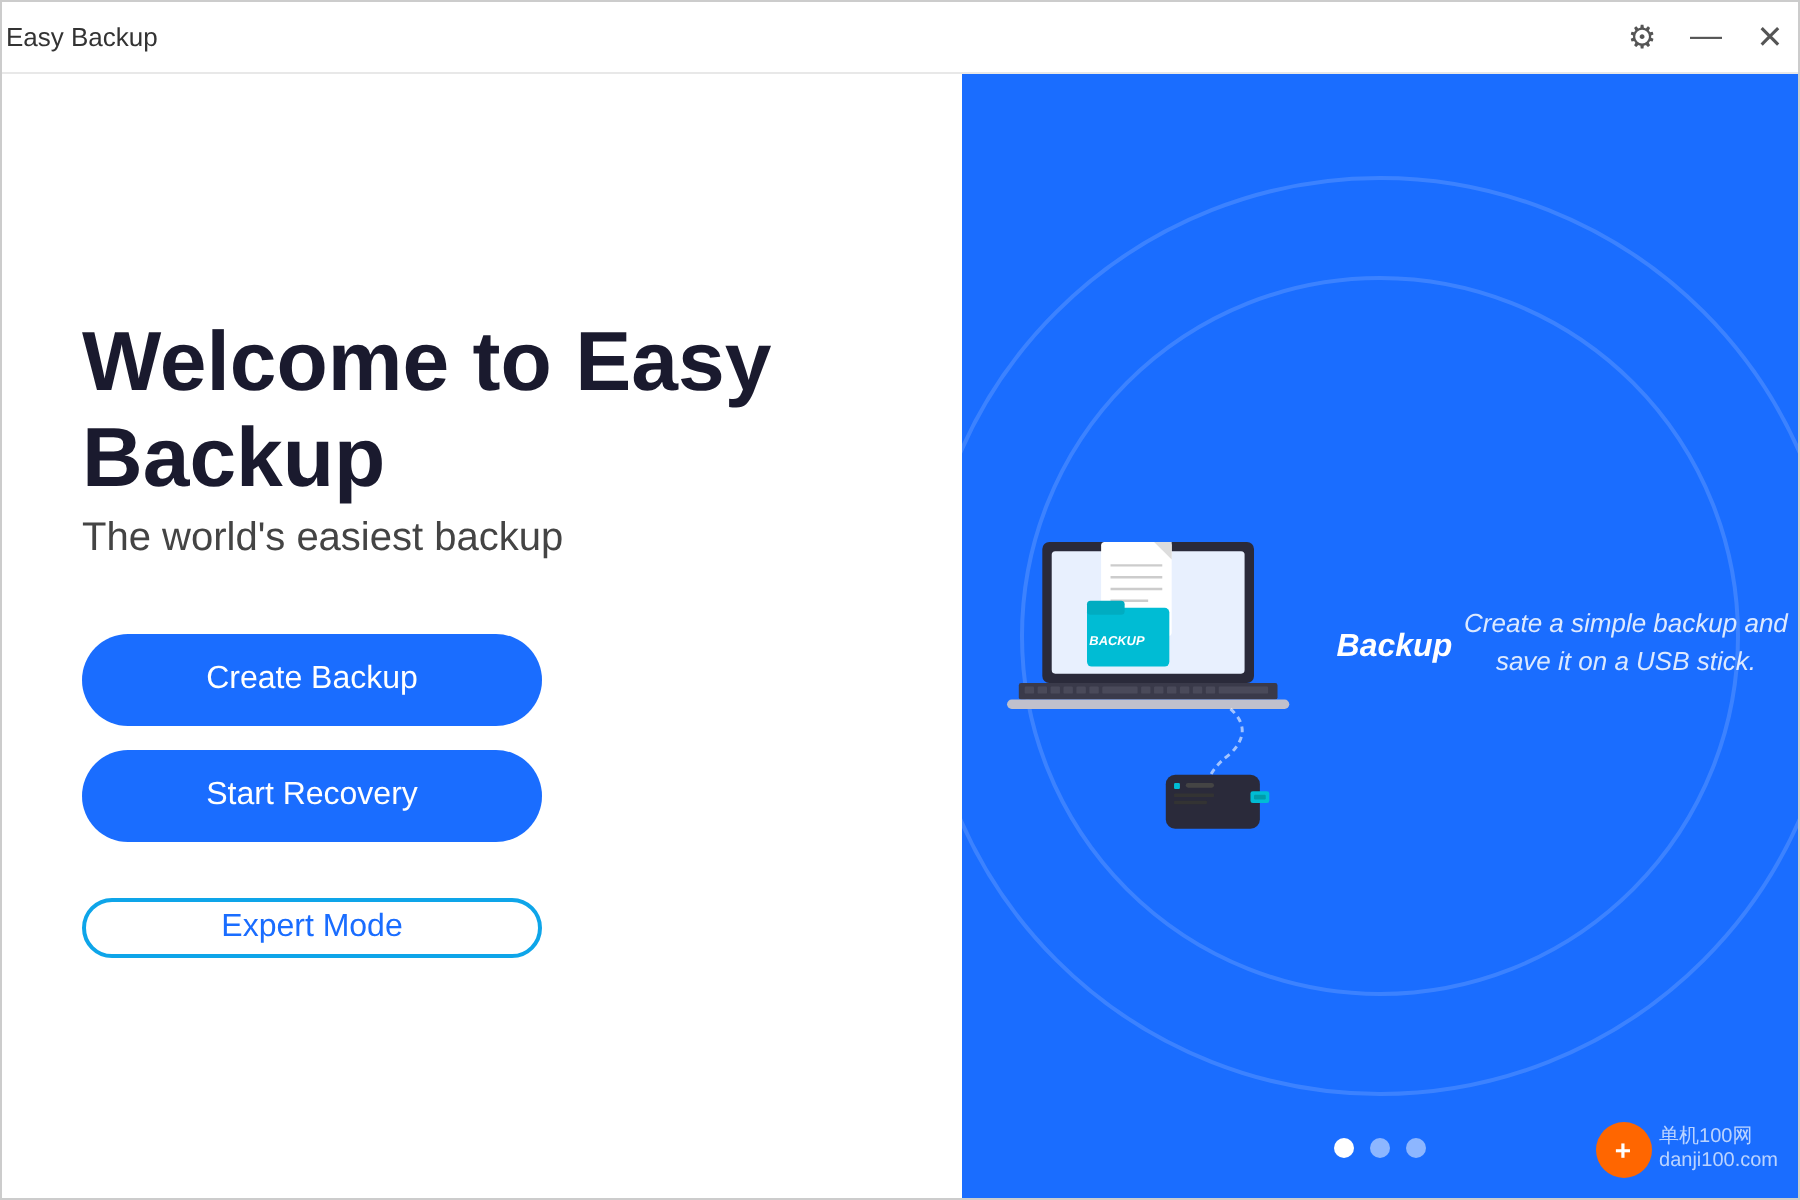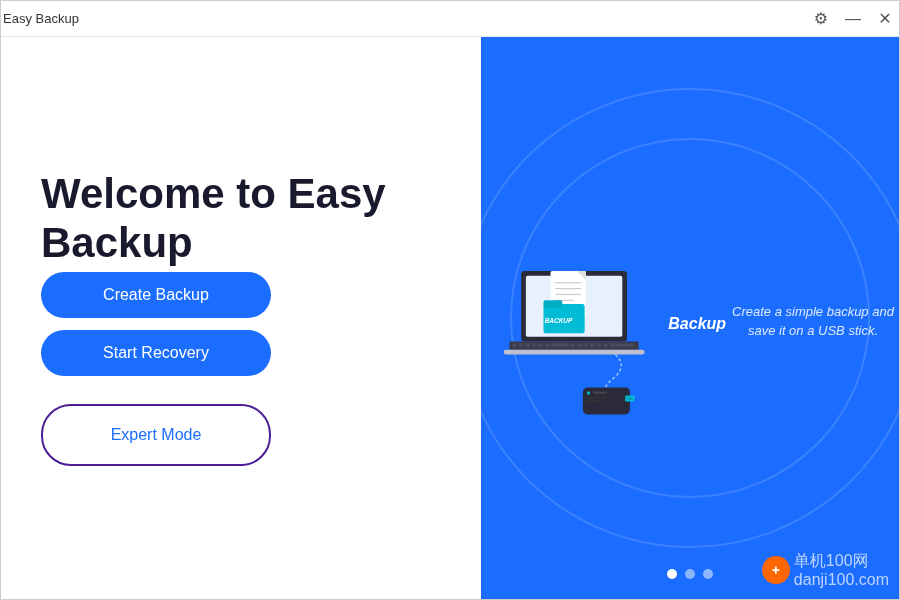--- a/index.html
+++ b/index.html
@@ -96,23 +96,23 @@
       font-weight: 500;
       cursor: pointer;
       width: 230px;
       text-align: center;
       transition: background 0.2s;
     }
 
     .btn-outline {
       background: #fff;
       color: #1a6dff;
-      border: 2px solid #4c1d95;
+      border: 2px solid #0ea5e9;
       border-radius: 30px;
-      padding: 20px 20px;
+      padding: 4px 20px;
       font-size: 16px;
       font-weight: 500;
       cursor: pointer;
       width: 230px;
       text-align: center;
       transition: background 0.2s;
       margin-top: 8px;
     }
 
     
@@ -217,41 +217,42 @@
       border-radius: 50%;
       background: #ff6600;
       display: flex;
       align-items: center;
       justify-content: center;
       font-size: 14px;
       color: #fff;
       font-weight: bold;
     }
     .watermark-text {
-      font-size: 16px;
+      font-size: 10px;
       color: rgba(255,255,255,0.7);
       line-height: 1.2;
     }
   </style>
 </head>
 <body>
 
 <div class="title-bar">
   <span class="title-bar-left">Easy Backup</span>
   <div class="title-bar-controls">
     <div class="title-bar-btn">⚙</div>
     <div class="title-bar-btn">—</div>
     <div class="title-bar-btn close">✕</div>
   </div>
 </div>
 
 <div class="main-content">
 
   <div class="left-panel">
     <h1 class="welcome-title">Welcome to Easy Backup</h1>
+    <p class="welcome-subtitle">The world's easiest backup</p>
 
     <div class="btn-group">
       <button class="btn-primary">Create Backup</button>
       <button class="btn-primary">Start Recovery</button>
     </div>
 
     <button class="btn-outline">Expert Mode</button>
   </div>
 
   <div class="right-panel">

